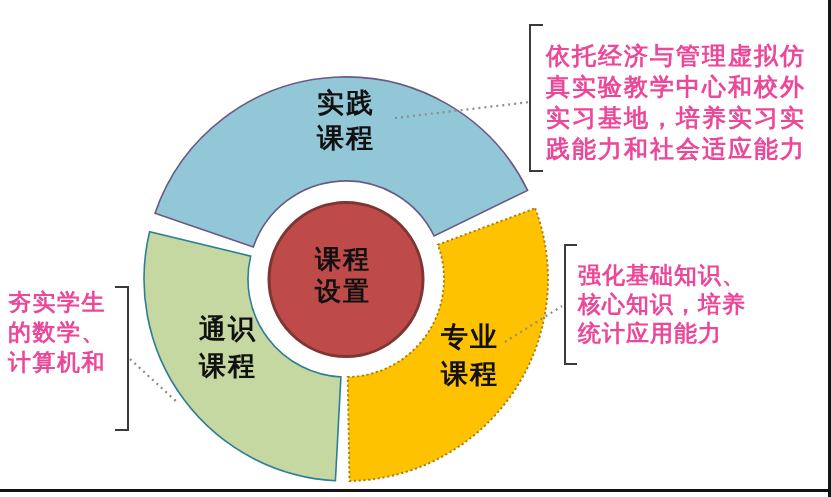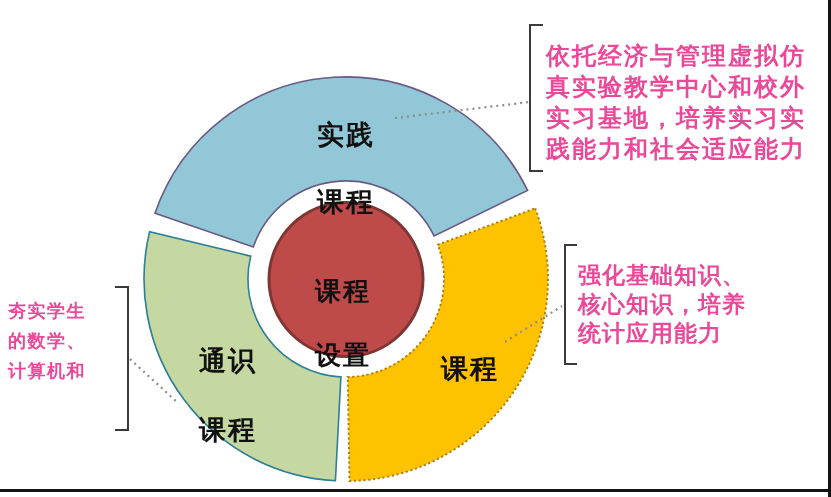--- a/index.html
+++ b/index.html
@@ -20,35 +20,35 @@
     left: 0;
     top: 0;
   }
   .seg-label {
     position: absolute;
     text-align: center;
     font-weight: 700;
     color: #111111;
     letter-spacing: 2px;
   }
-  .seg-label .ln { display: block; margin-top: 32px; }
+  .seg-label .ln { display: block; }
   .lbl-practice     { left: 286px; top:  85px; width: 120px; font-size: 27px; line-height: 35px; }
   .lbl-center       { left: 283px; top: 243px; width: 120px; font-size: 26px; line-height: 32px; }
   .lbl-general      { left: 168px; top: 310px; width: 120px; font-size: 27px; line-height: 37px; }
   .lbl-professional { left: 410px; top: 318px; width: 120px; font-size: 27px; line-height: 37px; }
   .note {
     position: absolute;
     font-weight: 700;
     color: #ec4899;
     white-space: nowrap;
   }
   .note .ln { display: block; }
   .note-practice     { left: 546px; top:  41px; font-size: 24px; line-height: 31px; letter-spacing: 2px; }
   .note-professional { left: 578px; top: 261px; font-size: 23px; line-height: 29px; letter-spacing: 1px; }
-  .note-general      { left:   8px; top: 296px; font-size: 18px; line-height: 30px; letter-spacing: 1.5px; }
+  .note-general      { left:   8px; top: 287px; font-size: 23px; line-height: 30px; letter-spacing: 1.5px; }
   .bracket {
     position: absolute;
     box-sizing: border-box;
   }
   .bracket.open {      
     border-left: 2px solid #3a3a3a;
     border-top: 2px solid #3a3a3a;
     border-bottom: 2px solid #3a3a3a;
   }
   .bracket.close {     
@@ -103,20 +103,21 @@
     <span class="ln">课程</span>
     <span class="ln">设置</span>
   </div>
 
   <div class="seg-label lbl-general">
     <span class="ln">通识</span>
     <span class="ln">课程</span>
   </div>
 
   <div class="seg-label lbl-professional">
+    <span class="ln">专业</span>
     <span class="ln">课程</span>
   </div>
 
   <div class="bracket open br-practice"></div>
   <div class="note note-practice">
     <span class="ln">依托经济与管理虚拟仿</span>
     <span class="ln">真实验教学中心和校外</span>
     <span class="ln">实习基地，培养实习实</span>
     <span class="ln">践能力和社会适应能力</span>
   </div>

